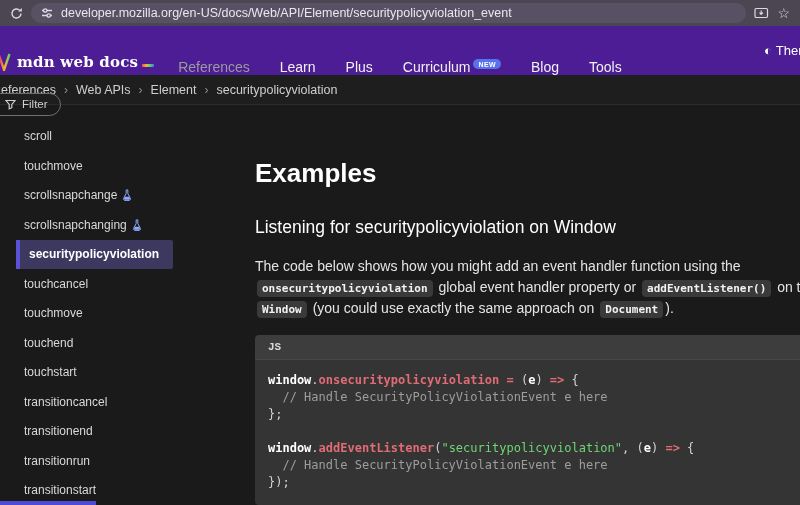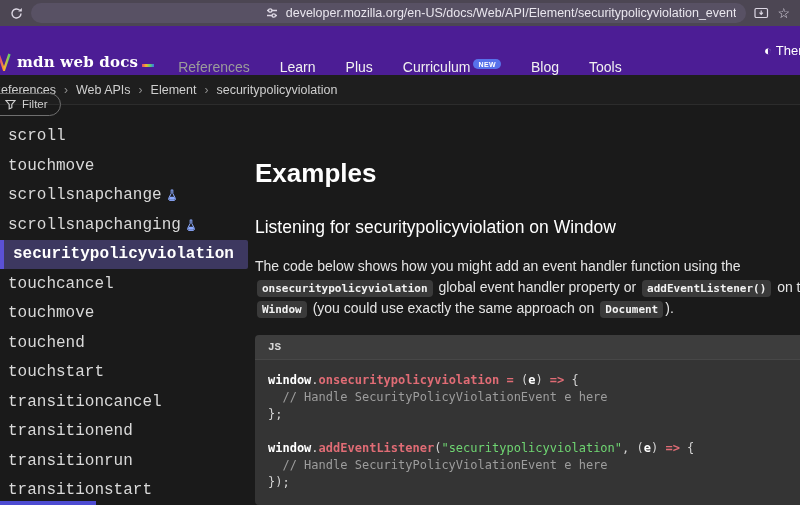--- a/index.html
+++ b/index.html
@@ -4,21 +4,21 @@
 <style>
   html,body{margin:0;padding:0;}
   body{width:800px;height:505px;overflow:hidden;position:relative;background:#1a1a1a;
        font-family:"Liberation Sans",sans-serif;-webkit-font-smoothing:antialiased;}
   .screen{width:800px;height:505px;position:relative;overflow:hidden;}
 
   
   .browser-bar{height:26px;background:#4c4653;display:flex;align-items:center;padding:0 10px;gap:8px;}
   .chrome-icon{display:flex;align-items:center;justify-content:center;flex-shrink:0;color:#ddd8e4;}
   .url-pill{flex:1;height:20px;background:#585164;border-radius:10px;display:flex;align-items:center;
-            gap:8px;padding:0 10px;overflow:hidden;justify-content:flex-end;}
+            gap:8px;padding:0 10px;overflow:hidden;}
   .url-text{color:#e9e6ee;font-size:12.5px;white-space:nowrap;overflow:hidden;}
   .star-glyph{font-size:14px;line-height:1;color:#ddd8e4;}
 
   
   .mdn-nav{height:49px;background:#4c1d95;display:flex;align-items:flex-end;position:relative;}
   .logo{display:flex;align-items:baseline;margin-left:-9px;flex-shrink:0;}
   .logo-mark{align-self:center;margin-right:4px;}
   .logo-text{color:#fff;font-family:"DejaVu Serif",serif;font-weight:700;font-size:15px;letter-spacing:.2px;}
   .logo-underscore{width:12px;height:3px;margin-left:4px;
        background:linear-gradient(90deg,#e1466f,#f9b22b,#5bd46b,#3b6ef0);}
@@ -39,22 +39,22 @@
   .crumb-sep{color:#8f8f8f;font-size:12px;margin:0 8px;}
 
   
   .content{display:flex;align-items:flex-end;height:400px;}
   aside{width:240px;flex-shrink:0;padding-top:5px;}
   .filter-btn{display:inline-flex;align-items:center;gap:6px;margin-top:3px;margin-left:-14px;
               height:23px;padding:0 12px 0 18px;border:1px solid #6f6f6f;border-radius:13px;
               color:#cfcfcf;font-size:11.5px;background:transparent;cursor:pointer;}
   .side-list{list-style:none;margin:6px 0 0 0;padding:0;}
   .side-item{height:29.5px;display:flex;align-items:center;gap:5px;padding-left:8px;
-             font-family:Liberation Mono, monospace;font-size:16px;color:#d9d9d9;cursor:pointer;
-             box-sizing:border-box;white-space:nowrap;}
+             font-family:Liberation Sans, sans-serif;font-size:12px;color:#d9d9d9;cursor:pointer;
+             box-sizing:border-box;white-space:nowrap;margin-left:16px;}
   .side-item.active{width:max-content;padding:0 14px 0 9px;border-left:4px solid var(--accent);
              background:#3d3860;color:#fff;font-weight:700;border-radius:0 2px 2px 0;}
   .flask{display:inline-flex;color:var(--flask-blue);}
 
   
   main{padding:33px 0 0 15px;overflow:visible;}
   .h2{color:#fff;font-size:26px;font-weight:700;line-height:30px;margin:0 0 28px 0;}
   .h3{color:#fff;font-size:17.5px;font-weight:500;line-height:22px;margin:0 0 18px 0;white-space:nowrap;}
   .para{margin:0 0 16px 0;}
   .para-line{height:21px;line-height:21px;color:#e4e4e4;font-size:14px;white-space:nowrap;}

